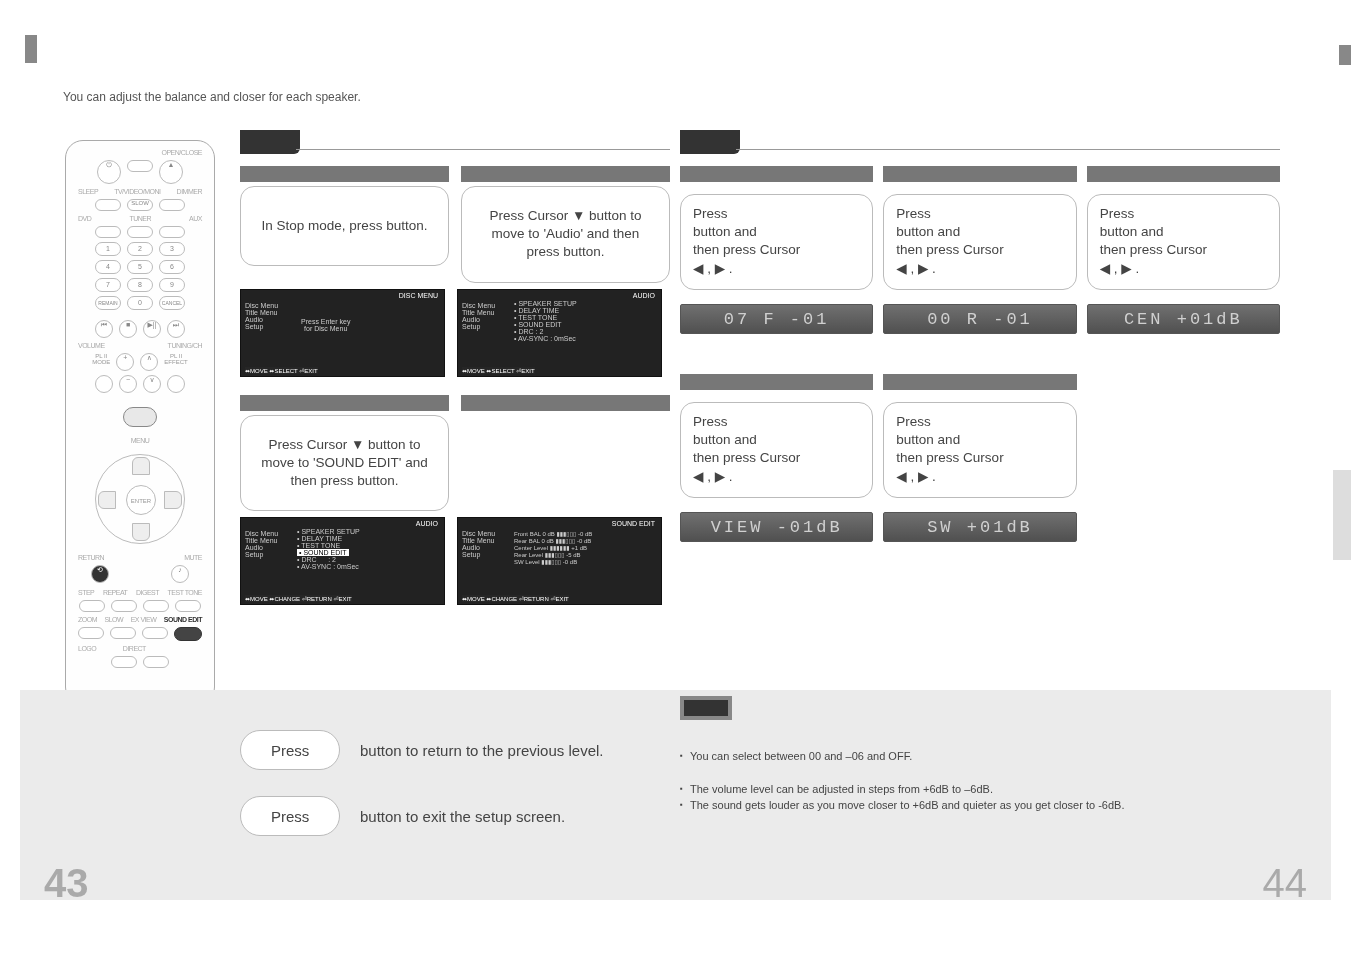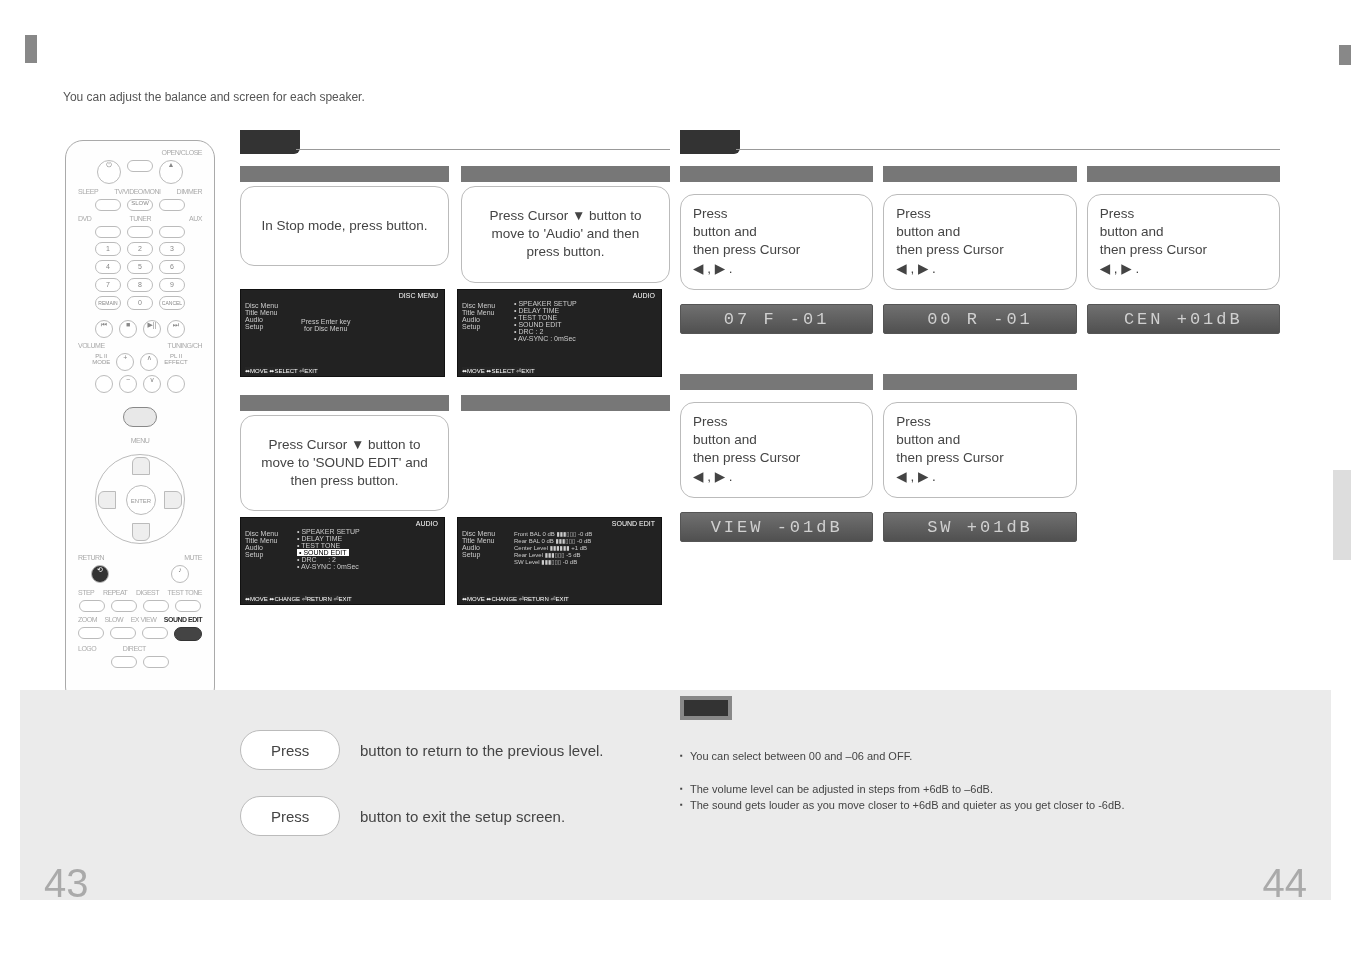--- a/index.html
+++ b/index.html
@@ -160,33 +160,33 @@
   .note-tag{
     width:52px;height:24px;background:#333;border:4px solid #888;
     margin-bottom:28px;
   }
   .note-box ul{list-style:none;}
   .note-box ul.grp{margin-bottom:16px;}
   .note-box li{font-size:11px;color:#444;line-height:1.5;position:relative;padding-left:10px;}
   .note-box li:before{content:"▪";position:absolute;left:0;font-size:8px;top:2px;}
 
   .page-num-left {
-    position:absolute;left:24px;bottom:-6px;font-size:40px;color:#aaa;font-weight:400;
+    position:absolute;left:24px;bottom:-6px;font-size:40px;color:#aaa;font-weight:700;
   }
   .page-num-right {
     position:absolute;right:24px;bottom:-6px;font-size:40px;color:#aaa;font-weight:300;
   }
 </style>
 </head>
 <body>
 
 <div class="top-bar"></div>
 <div class="side-tab"></div>
 <div class="side-tab2"></div>
-<div class="intro">You can adjust the balance and screen for each speaker.</div>
+<div class="intro">You can adjust the balance and closer for each speaker.</div>
 
 <div class="page-area">
 
   <div class="remote-wrap">
     <div class="remote-inner">
       <div class="lbl-line">
           <span class="txt8">&nbsp;</span>
           <span class="txt8">OPEN/CLOSE</span>
         </div>
       <div class="row">

